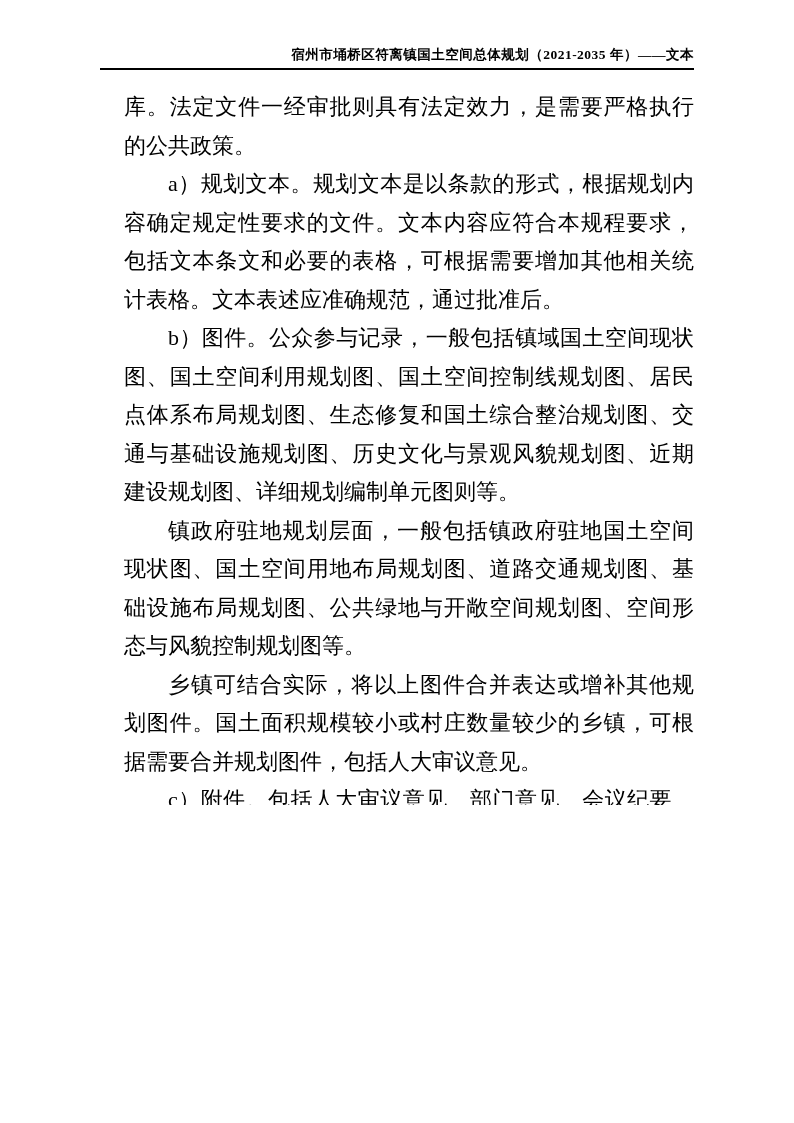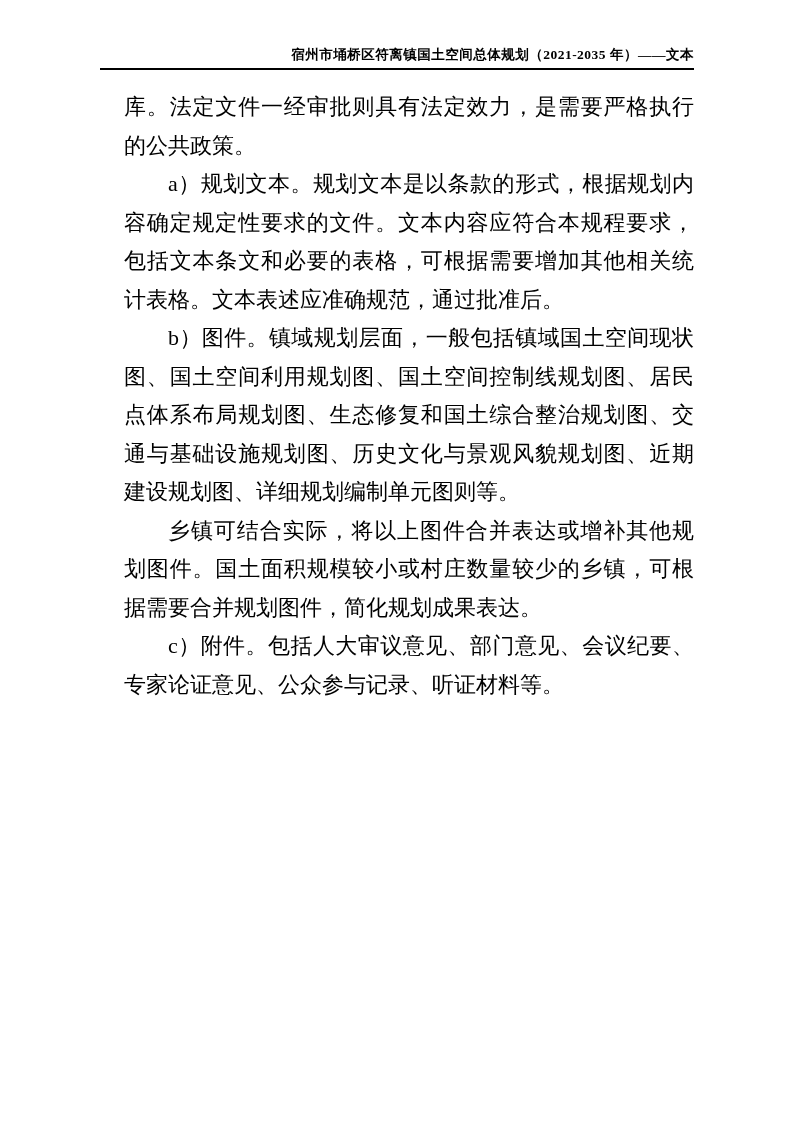--- a/index.html
+++ b/index.html
@@ -63,22 +63,23 @@
 
 <div class="page">
 
   <div class="header">
     <span>宿州市埇桥区符离镇国土空间总体规划（2021-2035 年）——文本</span>
   </div>
 
   <div class="doc-body">
     <p class="para no-indent">库。法定文件一经审批则具有法定效力，是需要严格执行的公共政策。</p>
     <p class="para">a）规划文本。规划文本是以条款的形式，根据规划内容确定规定性要求的文件。文本内容应符合本规程要求，包括文本条文和必要的表格，可根据需要增加其他相关统计表格。文本表述应准确规范，通过批准后。</p>
-    <p class="para">b）图件。镇域规划层面，一般包括镇域国土空间现状图、国土空间利用规划图、国土空间控制线规划图、居民点体系布局规划图、生态修复和国土综合整治规划图、交通与基础设施规划图、历史文化与景观风貌规划图、近期建设规划图、详细规划编制单元图则等。</p>
-    <p class="para">乡镇可结合实际，将以上图件合并表达或增补其他规划图件。国土面积规模较小或村庄数量较少的乡镇，可根据需要合并规划图件，简化规划成果表达。</p>
+    <p class="para">b）图件。公众参与记录，一般包括镇域国土空间现状图、国土空间利用规划图、国土空间控制线规划图、居民点体系布局规划图、生态修复和国土综合整治规划图、交通与基础设施规划图、历史文化与景观风貌规划图、近期建设规划图、详细规划编制单元图则等。</p>
+    <p class="para">镇政府驻地规划层面，一般包括镇政府驻地国土空间现状图、国土空间用地布局规划图、道路交通规划图、基础设施布局规划图、公共绿地与开敞空间规划图、空间形态与风貌控制规划图等。</p>
+    <p class="para">乡镇可结合实际，将以上图件合并表达或增补其他规划图件。国土面积规模较小或村庄数量较少的乡镇，可根据需要合并规划图件，包括人大审议意见。</p>
     <p class="para">c）附件。包括人大审议意见、部门意见、会议纪要、专家论证意见、公众参与记录、听证材料等。</p>
   </div>
 
   <div class="footer">
     <span>90</span>
   </div>
 
 </div>
 
 </body></html>

